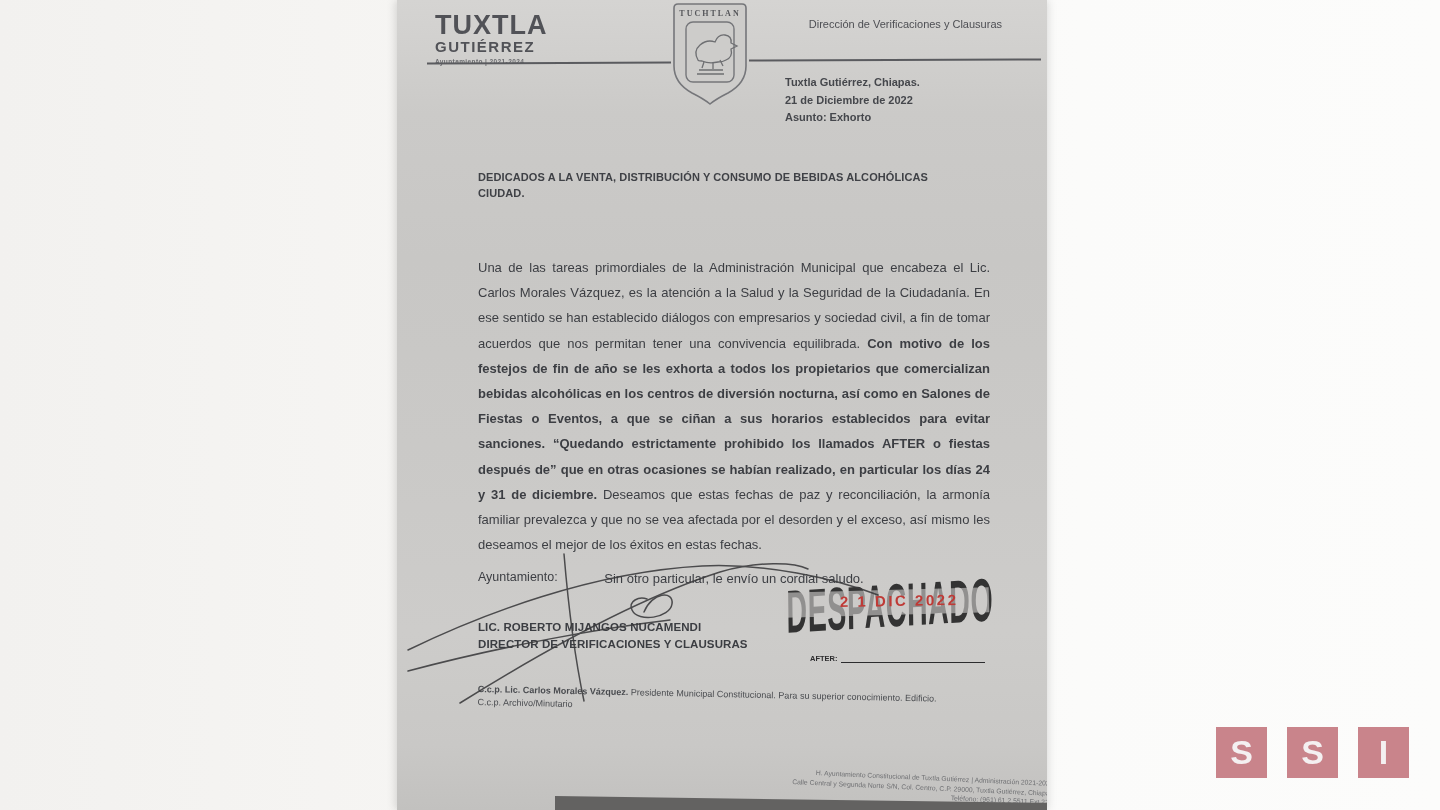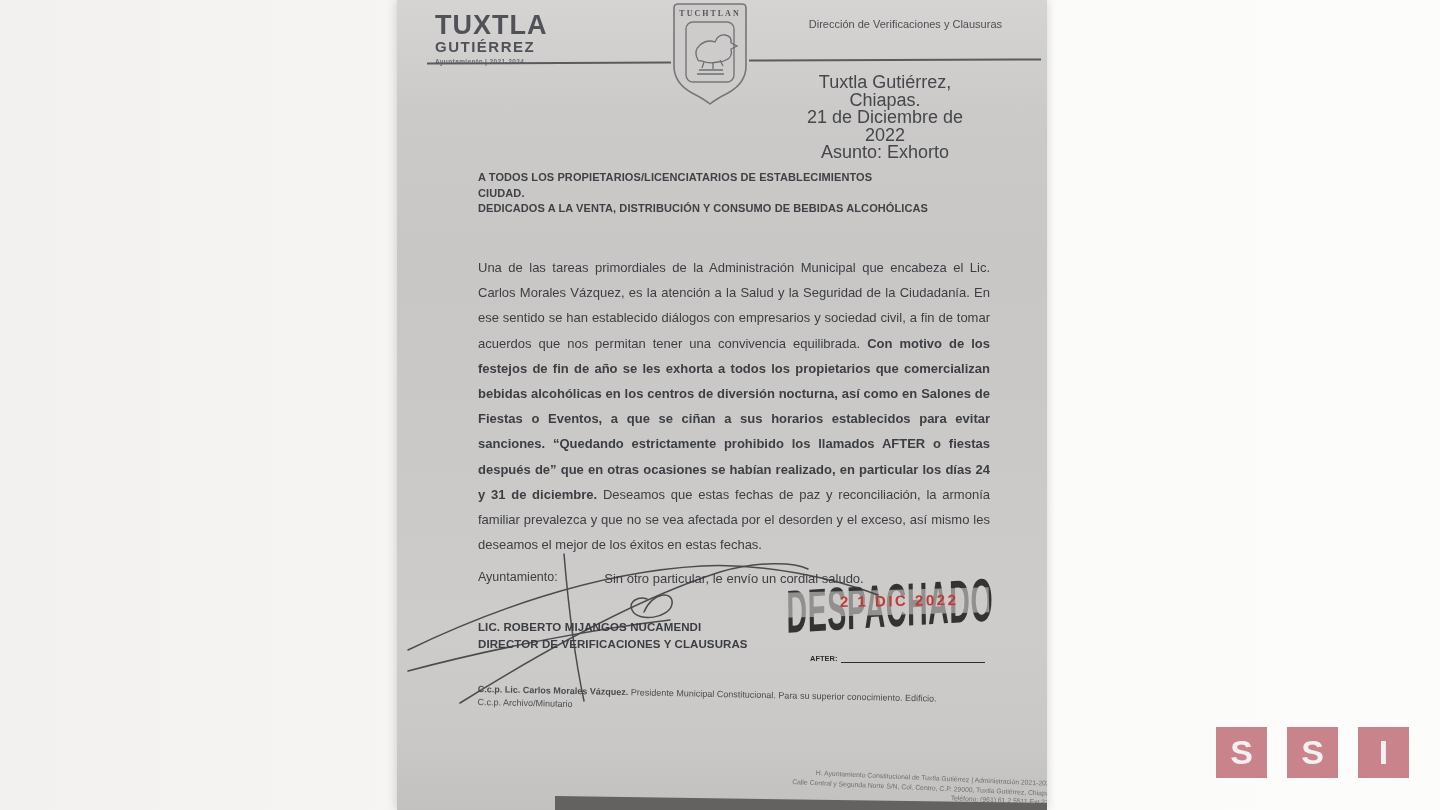--- a/index.html
+++ b/index.html
@@ -15,22 +15,22 @@
 
   
   .logo-block { position:absolute; left:38px; top:12px; color:#515257; }
   .logo-l1 { font-size:27px; font-weight:800; letter-spacing:1px; line-height:26px; }
   .logo-l2 { font-size:15px; font-weight:800; letter-spacing:1.5px; line-height:15px; margin-top:1px; }
   .logo-l3 { font-size:6.5px; font-weight:700; letter-spacing:.4px; margin-top:4px; color:#6b6c70; }
   .rule-left  { position:absolute; left:30px;  top:62px; width:244px; height:2px; background:#5a5b5f; transform:rotate(-.2deg); }
   .rule-right { position:absolute; left:352px; top:59px; width:292px; height:2px; background:#5a5b5f; transform:rotate(-.2deg); }
   .shield { position:absolute; left:274px; top:2px; }
   .dept { position:absolute; left:340px; top:18px; width:265px; text-align:right; font-size:11px; color:#4e4f54; }
-  .place-date { position:absolute; left:388px; top:74px; width:200px; text-align:center;
-                font-size:18px; line-height:17.5px; color:#45474c; }
+  .place-date { position:absolute; left:388px; top:74px; width:200px; text-align:left;
+                font-size:11px; line-height:17.5px; color:#45474c;font-weight:bold; }
 
   
   .addressee { position:absolute; left:81px; top:170px; font-size:11px; font-weight:700;
                line-height:15.5px; color:#3f4146; letter-spacing:.1px; }
   .body-copy { position:absolute; left:81px; top:255px; width:512px; font-size:13px;
                line-height:25.2px; text-align:justify; color:#3c3e43; }
   .body-copy .closing { margin-top:9px; text-align:center; }
   .salutation { position:absolute; left:81px; top:570px; font-size:12.5px; color:#3c3e43; }
   .name-block { position:absolute; left:81px; top:619px; font-size:11.5px; font-weight:700;
                 line-height:16.5px; color:#3b3d42; letter-spacing:.1px; }
@@ -107,23 +107,22 @@
 
     <div class="dept">Dirección de Verificaciones y Clausuras</div>
 
     <div class="place-date">
       <div>Tuxtla Gutiérrez, Chiapas.</div>
       <div>21 de Diciembre de 2022</div>
       <div>Asunto: Exhorto</div>
     </div>
 
     <div class="addressee">
-      <div>A TODOS LOS PROPIETARIOS/LICENCIATARIOS DE ESTABLECIMIENTOS</div>
+      <div>DEDICADOS A LA VENTA, DISTRIBUCIÓN Y CONSUMO DE BEBIDAS ALCOHÓLICAS</div>
       <div>CIUDAD.</div>
-      <div>DEDICADOS A LA VENTA, DISTRIBUCIÓN Y CONSUMO DE BEBIDAS ALCOHÓLICAS</div>
     </div>
 
     <div class="body-copy">
       <p><span>Una de las tareas primordiales de la Administración Municipal que encabeza el Lic. Carlos Morales Vázquez, es la atención a la Salud y la Seguridad de la Ciudadanía. En ese sentido se han establecido diálogos con empresarios y sociedad civil, a fin de tomar acuerdos que nos permitan tener una convivencia equilibrada. </span><b>Con motivo de los festejos de fin de año se les exhorta a todos los propietarios que comercializan bebidas alcohólicas en los centros de diversión nocturna, así como en Salones de Fiestas o Eventos, a que se ciñan a sus horarios establecidos para evitar sanciones. “Quedando estrictamente prohibido los llamados AFTER o fiestas después de” que en otras ocasiones se habían realizado, en particular los días 24 y 31 de diciembre. </b><span>Deseamos que estas fechas de paz y reconciliación, la armonía familiar prevalezca y que no se vea afectada por el desorden y el exceso, así mismo les deseamos el mejor de los éxitos en estas fechas.</span></p>
       <p class="closing">Sin otro particular, le envío un cordial saludo.</p>
     </div>
 
     <div class="salutation">Ayuntamiento:</div>
 
     <div class="signature">

